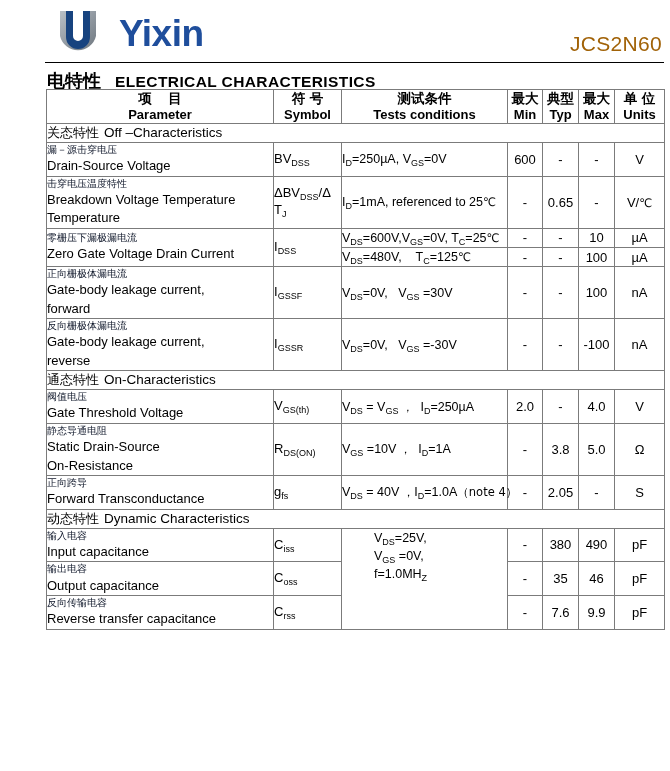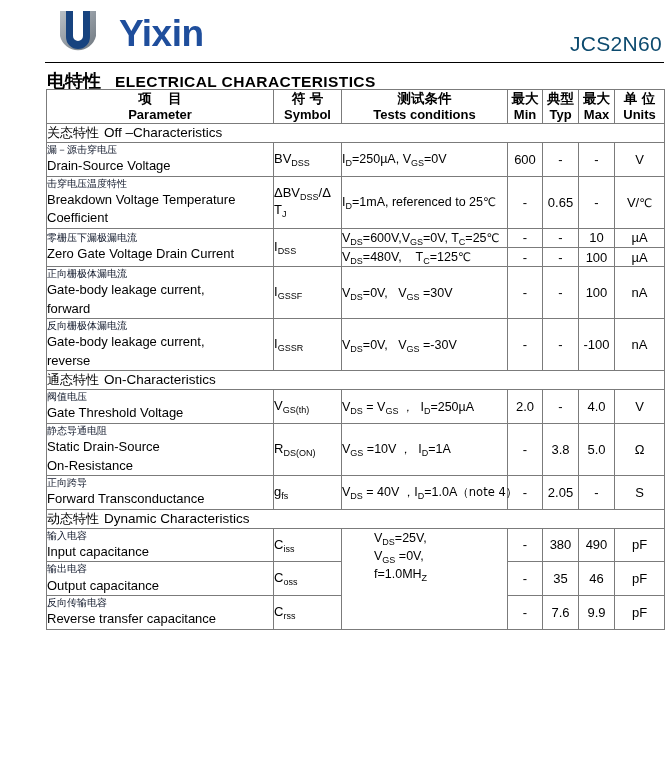--- a/index.html
+++ b/index.html
@@ -43,21 +43,21 @@
     line-height: 1;
     position: relative;
     top: 1px;
   }
   .part-number {
     position: absolute;
     right: 8px;
     top: 32px;
     font-size: 21px;
     letter-spacing: 0.3px;
-    color: #0c4a6e;
+    color: #a16207;
   }
   .header-rule {
     position: absolute;
     left: 45px;
     right: 6px;
     top: 62px;
     border-top: 1.5px solid #000;
   }
 
   
@@ -295,21 +295,21 @@
     <td class="num-cell">600</td>
     <td class="num-cell">-</td>
     <td class="num-cell">-</td>
     <td class="unit-cell">V</td>
   </tr>
 
   <tr>
     <td class="param-cell">
       <span class="param-cn">击穿电压温度特性</span>
       <span class="param-en">Breakdown Voltage Temperature</span>
-      <span class="param-en">Coefficient</span>
+      <span class="param-en">Temperature</span>
     </td>
     <td class="sym-cell">
       ΔBV<sub>DSS</sub>/Δ<br>T<sub>J</sub>
     </td>
     <td class="cond-cell">
       I<sub>D</sub>=1mA, referenced to 25<span class="cjk">℃</span>
     </td>
     <td class="num-cell">-</td>
     <td class="num-cell">0.65</td>
     <td class="num-cell">-</td>

